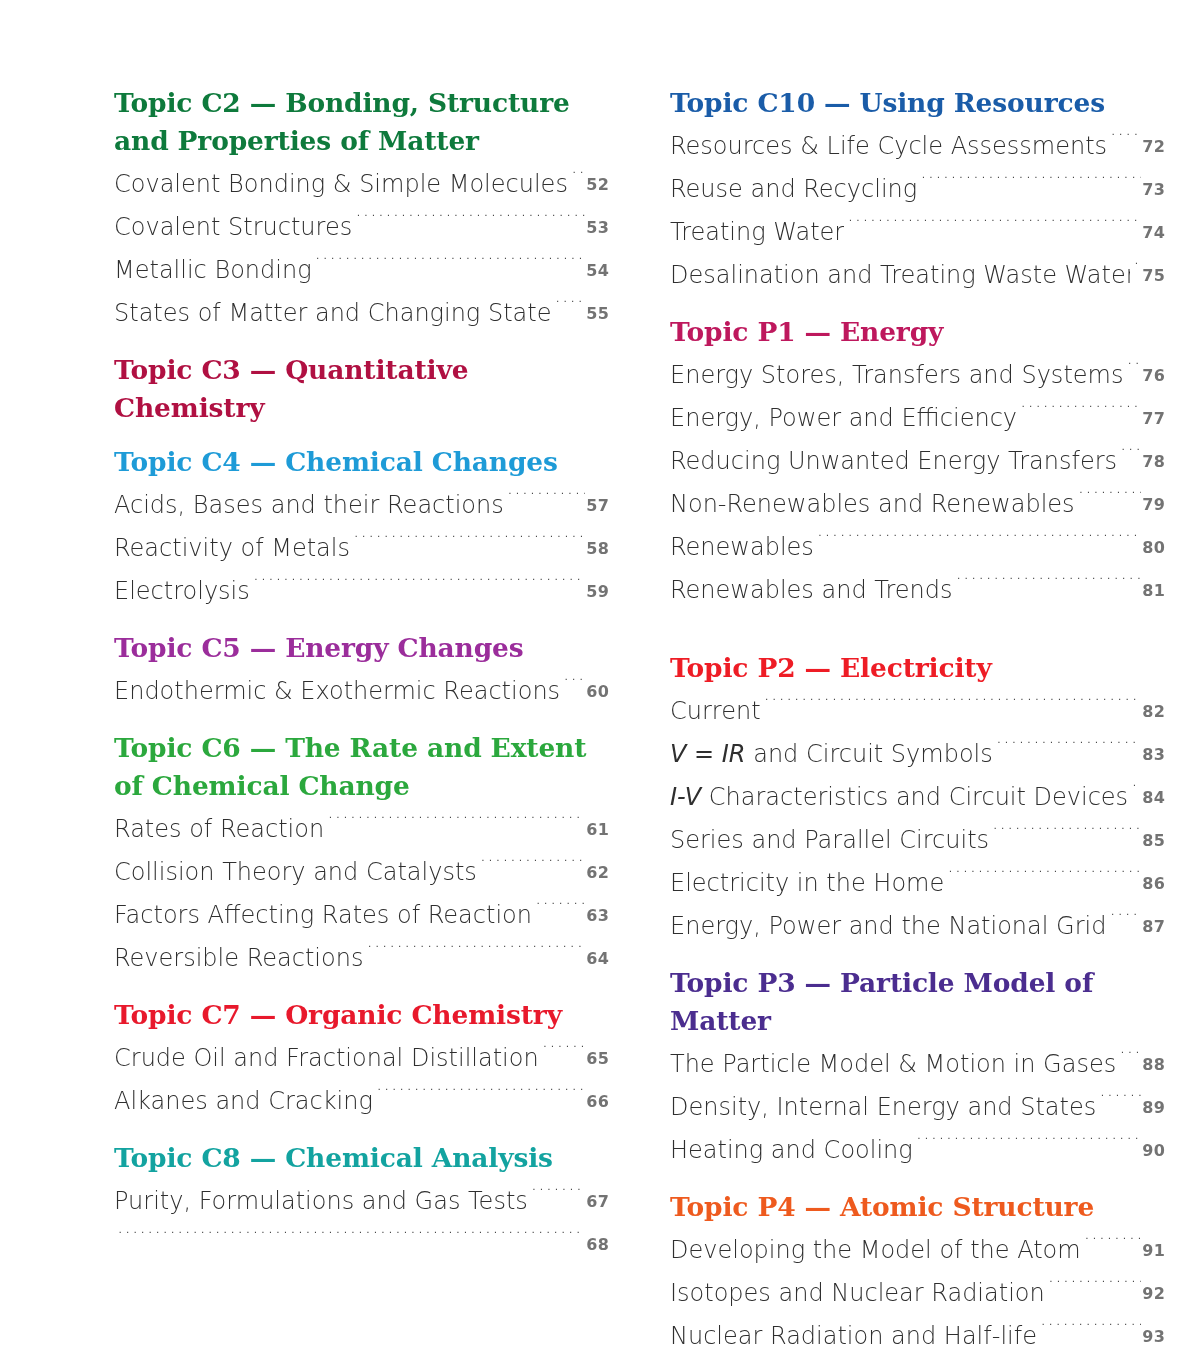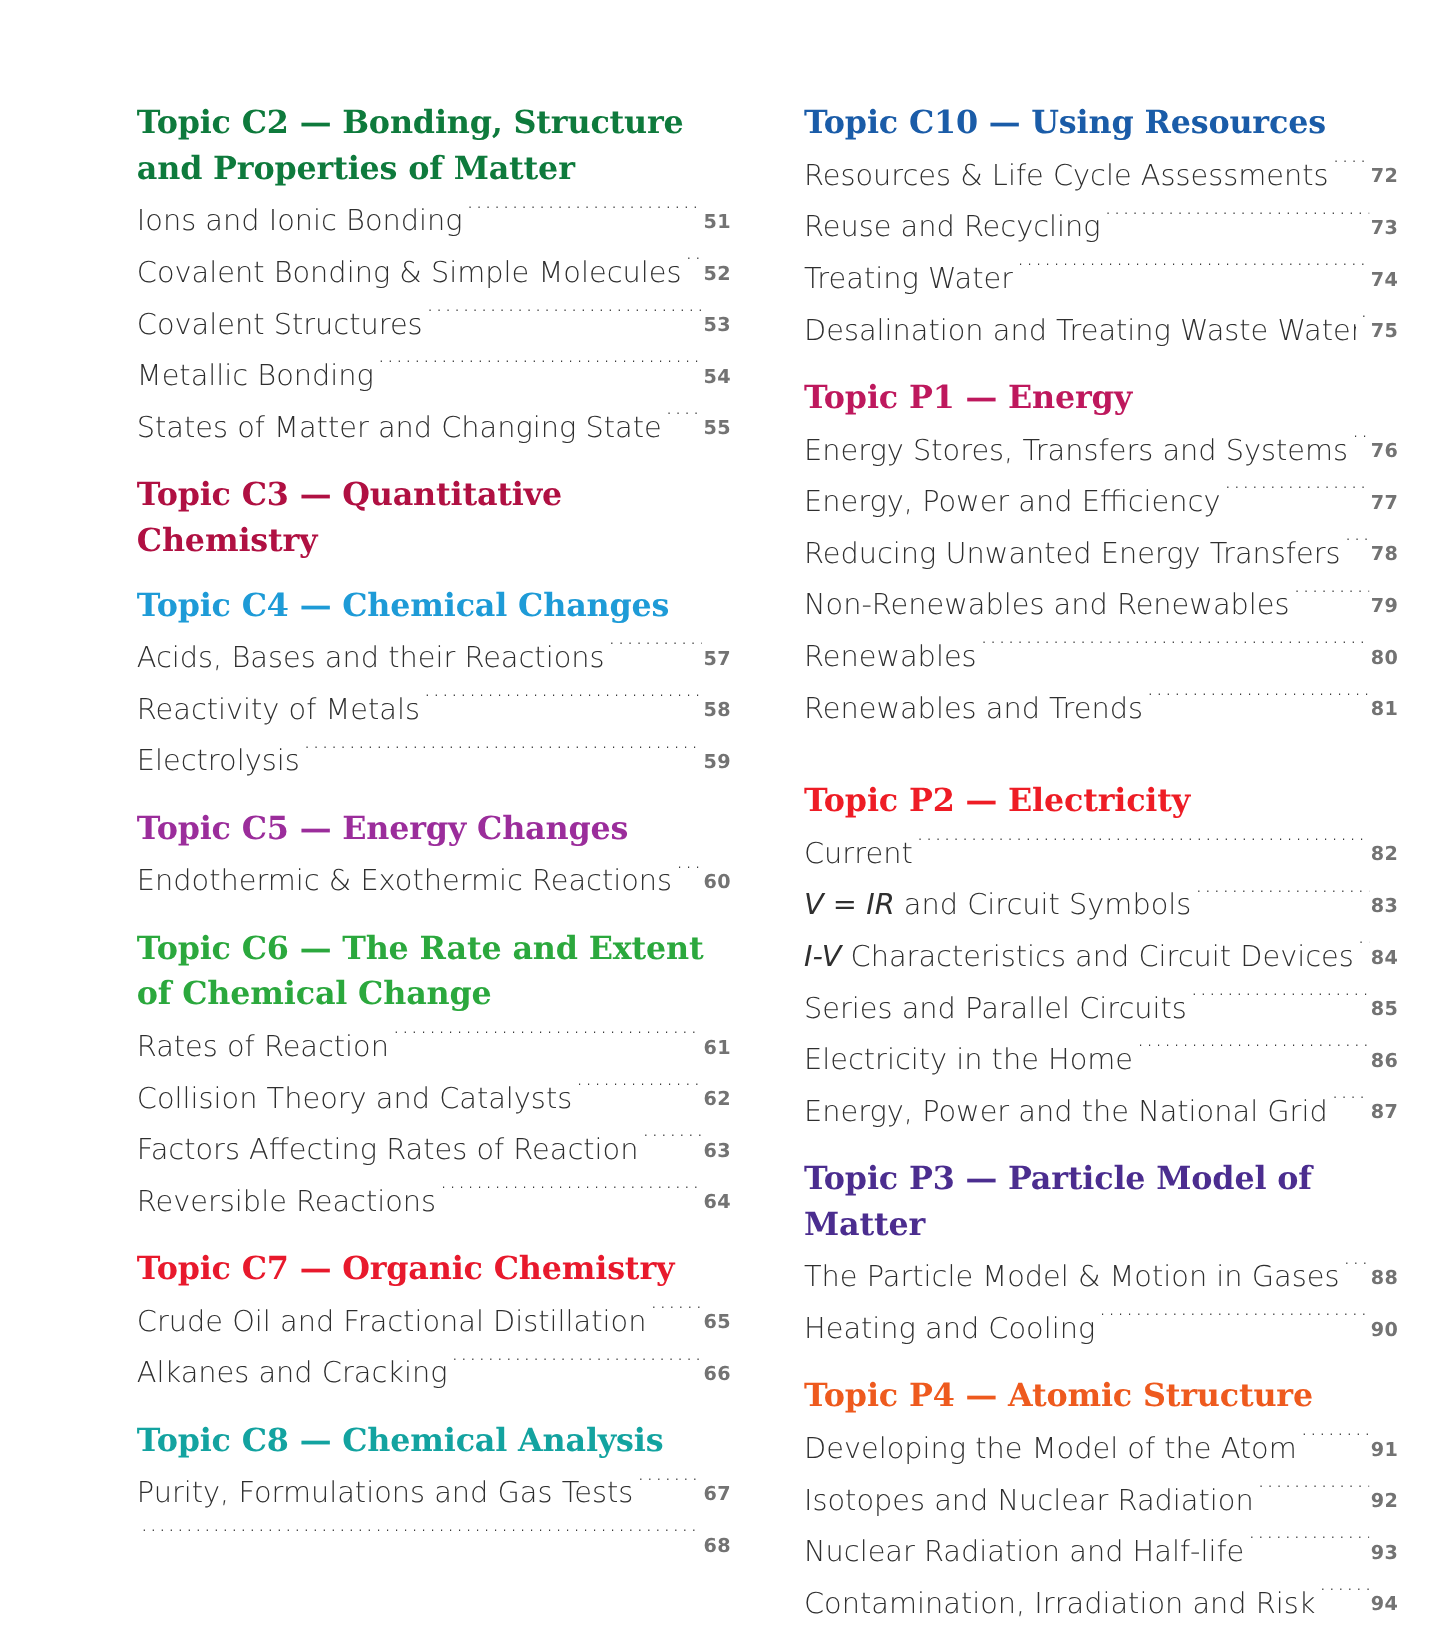--- a/index.html
+++ b/index.html
@@ -120,25 +120,20 @@
 </style>
 </head>
 <body>
 
 <div class="page">
   <div class="columns">
     <div class="column column-left">
         <div class="section">
           <div class="topic-heading" style="color: rgb(14, 122, 60);">Topic C2 — Bonding, Structure and Properties of Matter</div>
           <div class="entry">
-            <span class="entry-title">Ions and Ionic Bonding</span>
-            <span class="entry-leader"></span>
-            <span class="entry-page">51</span>
-          </div>
-          <div class="entry">
             <span class="entry-title">Covalent Bonding &amp; Simple Molecules</span>
             <span class="entry-leader"></span>
             <span class="entry-page">52</span>
           </div>
           <div class="entry">
             <span class="entry-title">Covalent Structures</span>
             <span class="entry-leader"></span>
             <span class="entry-page">53</span>
           </div>
           <div class="entry">
@@ -319,20 +314,25 @@
             <span class="entry-leader"></span>
             <span class="entry-page">87</span>
           </div>
         </div>
         <div class="section">
           <div class="topic-heading" style="color: rgb(75, 45, 143);">Topic P3 — Particle Model of Matter</div>
           <div class="entry">
             <span class="entry-title">The Particle Model &amp; Motion in Gases</span>
             <span class="entry-leader"></span>
             <span class="entry-page">88</span>
+          </div>
+          <div class="entry">
+            <span class="entry-title">Density, Internal Energy and States</span>
+            <span class="entry-leader"></span>
+            <span class="entry-page">89</span>
           </div>
           <div class="entry">
             <span class="entry-title">Heating and Cooling</span>
             <span class="entry-leader"></span>
             <span class="entry-page">90</span>
           </div>
         </div>
         <div class="section">
           <div class="topic-heading" style="color: rgb(238, 90, 30);">Topic P4 — Atomic Structure</div>
           <div class="entry">

